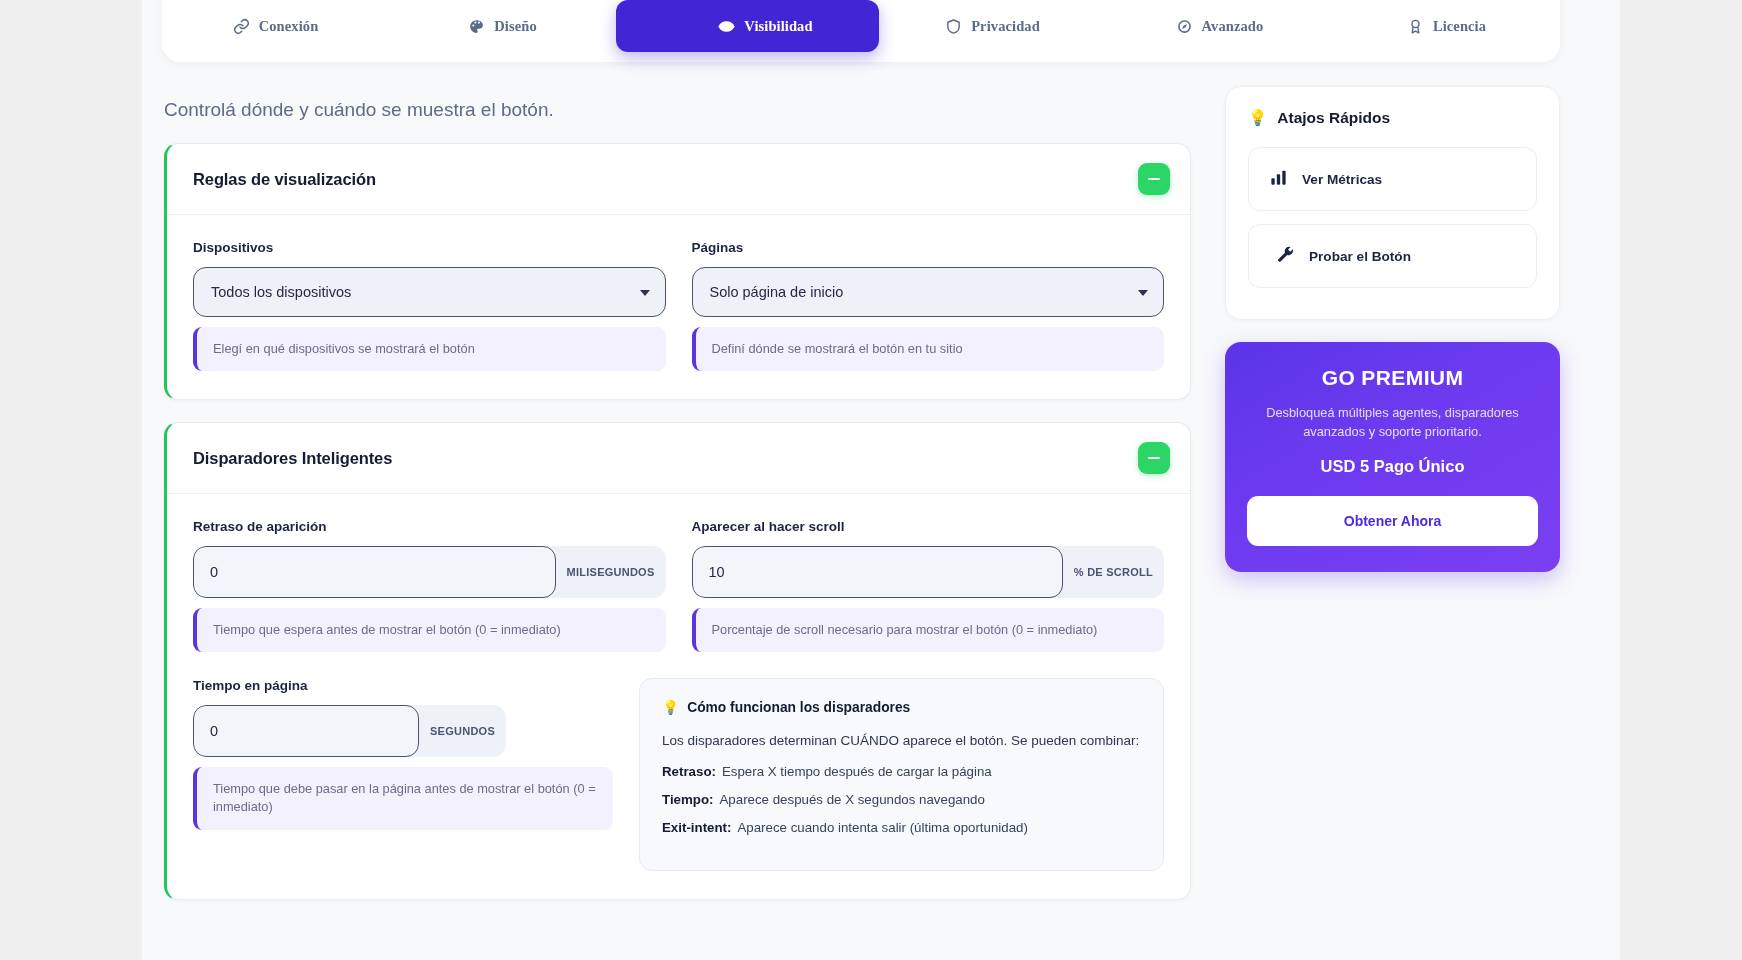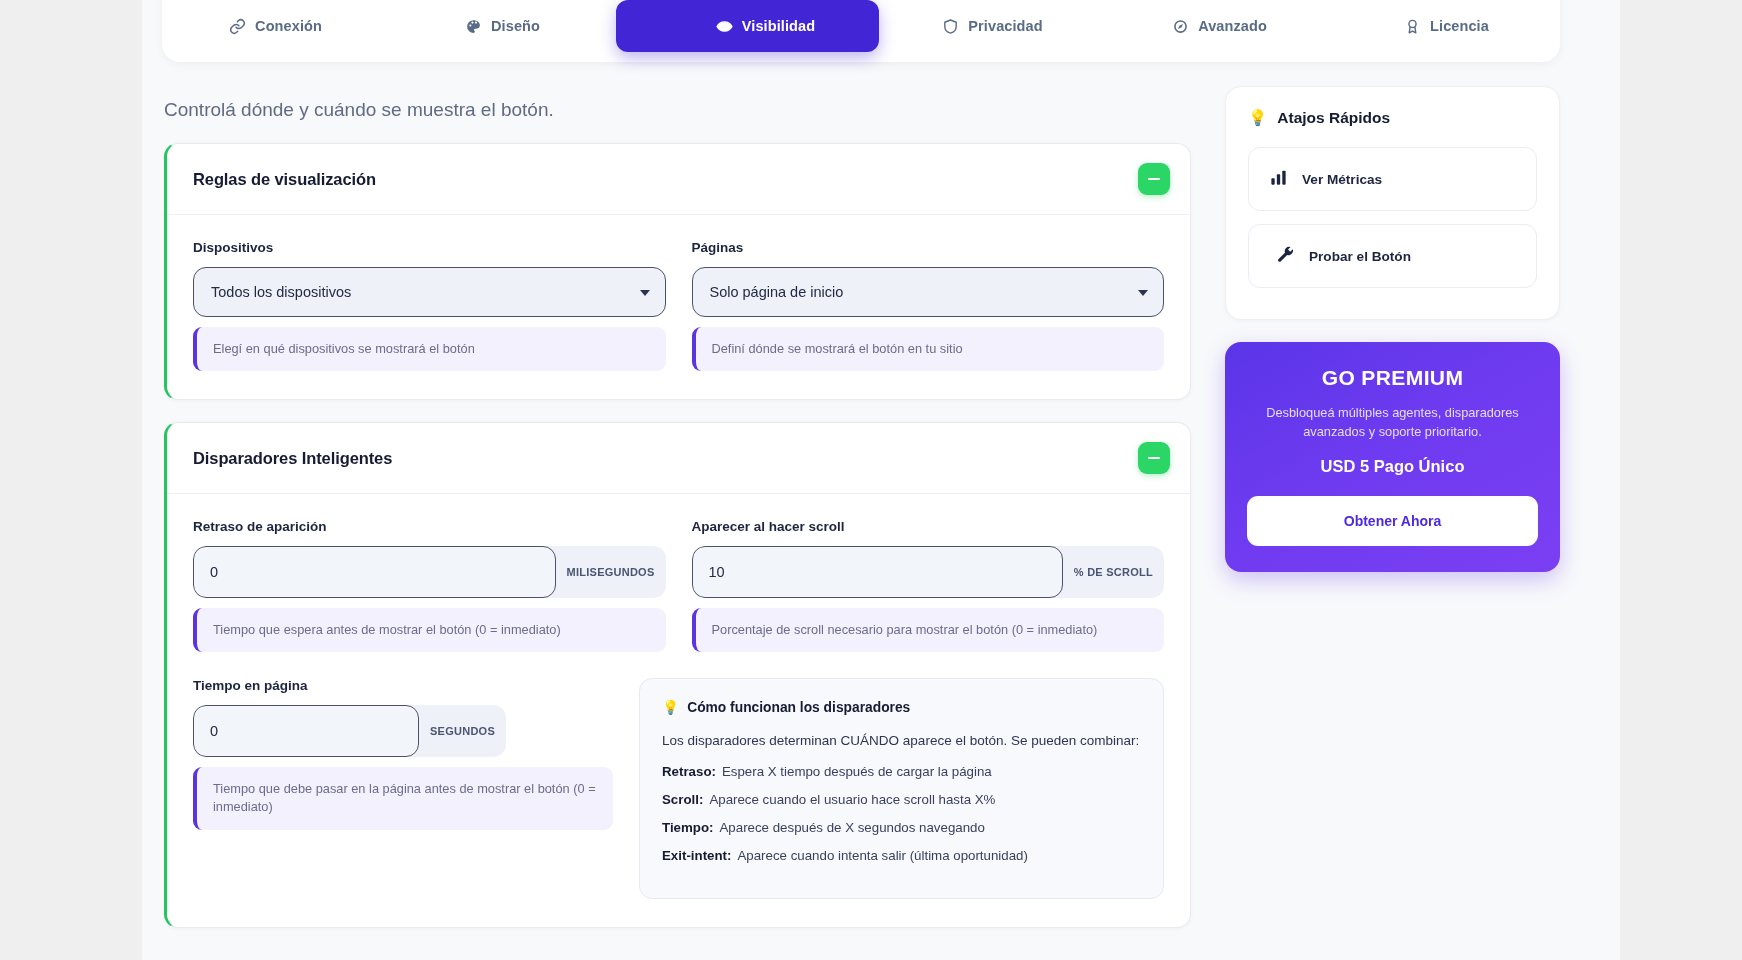--- a/index.html
+++ b/index.html
@@ -40,20 +40,21 @@
     background: #ffffff;
     border-radius: 18px;
     box-shadow: 0 2px 10px rgba(20,25,60,.05);
   }
   .tabrow {
     position: absolute;
     left: 0; right: 0; bottom: 10px;
     height: 52px;
     display: flex;
     align-items: flex-start;
+    font-family: Liberation Serif, serif;
   }
   .tab {
     flex: 1;
     height: 52px;
     display: flex;
     align-items: center;
     justify-content: center;
     gap: 9px;
     border-radius: 12px;
     color: #5a6b87;
@@ -498,23 +499,20 @@
                 <h4>
                   <span>💡</span>
                   <span>Cómo funcionan los disparadores</span>
                 </h4>
                 <p class="lead">Los disparadores determinan CUÁNDO aparece el botón. Se pueden combinar:</p>
 
                 <div class="line">
                   <b>Retraso:</b><span>Espera X tiempo después de cargar la página</span>
                 </div>
                 <div class="line">
-                  <b>Scroll:</b><span>Aparece cuando el usuario hace scroll hasta X%</span>
-                </div>
-                <div class="line">
                   <b>Tiempo:</b><span>Aparece después de X segundos navegando</span>
                 </div>
                 <div class="line">
                   <b>Exit-intent:</b><span>Aparece cuando intenta salir (última oportunidad)</span>
                 </div>
               </div>
 
             </div>
           </div>
         </div>

